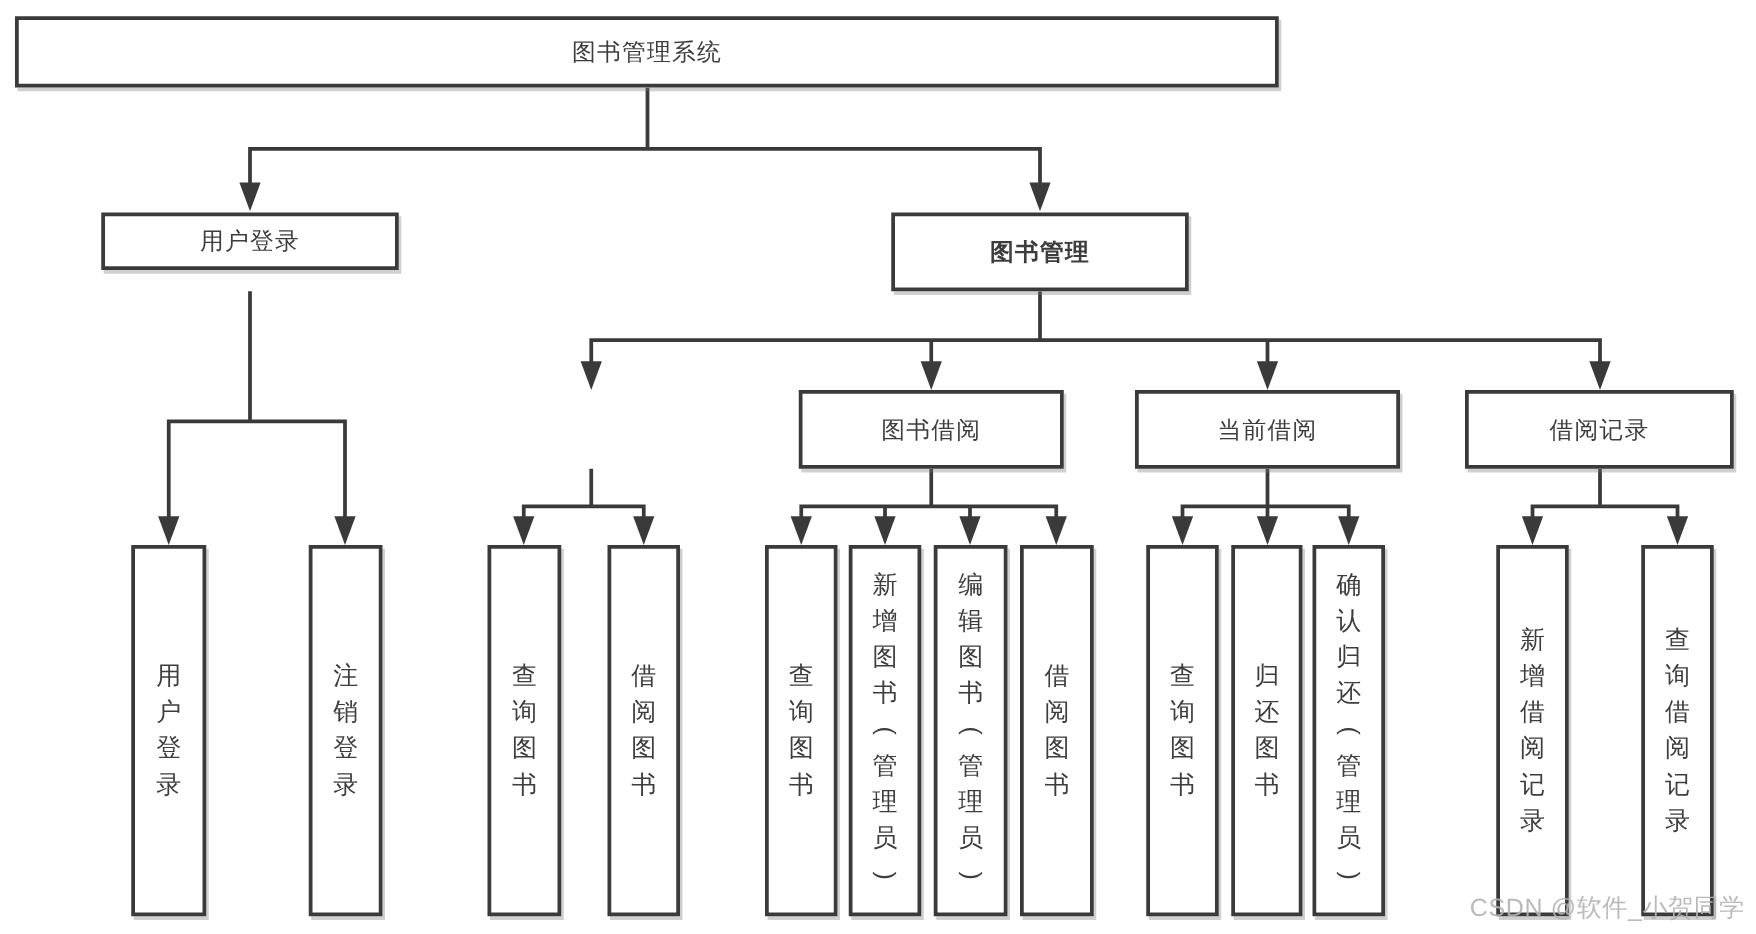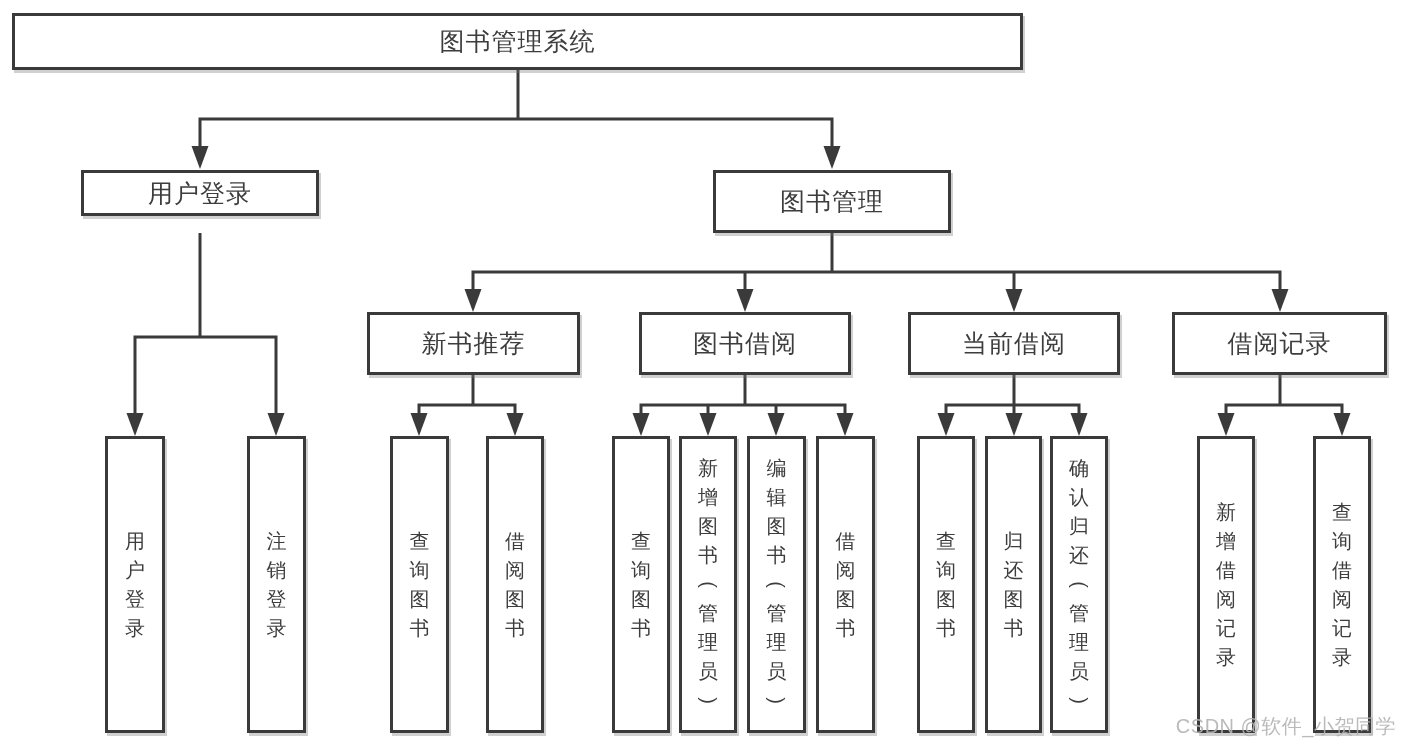--- a/index.html
+++ b/index.html
@@ -10,21 +10,21 @@
   }
   .connectors { position:absolute; left:0; top:0; width:1405px; height:747px; z-index:1; }
   .connectors path { stroke:var(--line); stroke-width:3; fill:none; }
   .connectors polygon { fill:var(--line); stroke:none; }
   .node {
     position:absolute; background:var(--boxbg); border:3px solid var(--line);
     display:flex; align-items:center; justify-content:center;
     color:var(--text); z-index:2;
     box-shadow:2px 3px 0 rgba(120,120,120,0.35);
   }
-  .hbox { font-size:25px; letter-spacing:1px; }
+  .hbox { font-size:19px; letter-spacing:1px; }
   .vbox { display:flex; flex-direction:column; align-items:center; justify-content:center; }
   .vchar { height:29px; width:100%; display:flex; align-items:center; justify-content:center;
            font-size:20px; line-height:29px; }
   .vrot { transform:rotate(90deg); }
   .watermark {
     position:absolute; right:9px; bottom:7px; z-index:5;
     color:var(--wm); font-size:20px; letter-spacing:0.5px; opacity:0.9;margin-top:43px;
   }
 </style>
 </head>
@@ -76,23 +76,22 @@
 
     <path d="M1280,375 L1280,405"></path>
     <path d="M1226,414 L1226,405 L1342,405 L1342,414"></path>
     <polygon points="1217.5,413 1234.5,413 1226,436"></polygon>
     <polygon points="1333.5,413 1350.5,413 1342,436"></polygon>
   </svg>
 
   <div class="node hbox" style="left:12px; top:13px; width:1011px; height:57px;">图书管理系统</div>
 
   <div class="node hbox" style="left:81px; top:170px; width:238px; height:46px;">用户登录</div>
-  <div class="node hbox" style="left:713px; top:170px; width:238px; height:63px;">图书管理</div>
+  <div class="node hbox" style="left:713px; top:170px; width:238px; height:63px;font-weight:bold;">图书管理</div>
 
-  <div class="node hbox" style="left:367px; top:312px; width:213px; height:63px;">新书推荐</div>
   <div class="node hbox" style="left:908px; top:312px; width:212px; height:63px;">当前借阅</div>
   <div class="node hbox" style="left:639px; top:312px; width:212px; height:63px;">图书借阅</div>
   <div class="node hbox" style="left:1172px; top:312px; width:215px; height:63px;text-align:right;">借阅记录</div>
 
   <div class="node vbox" style="left:105px; top:436px; width:60px; height:297px;">
       <span class="vchar">用</span>
       <span class="vchar">户</span>
       <span class="vchar">登</span>
       <span class="vchar">录</span>
     </div>

